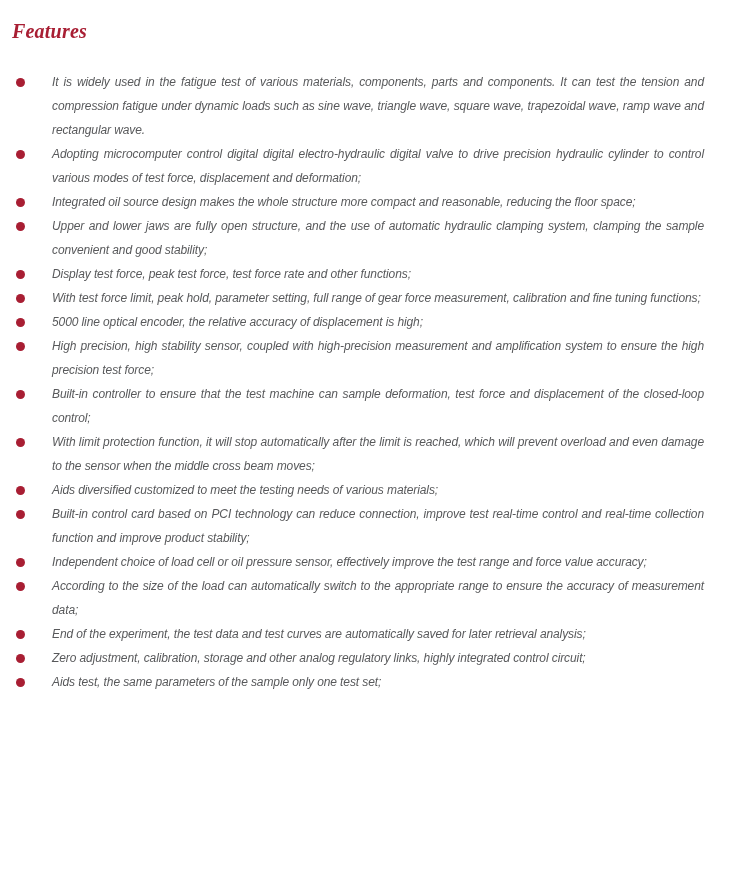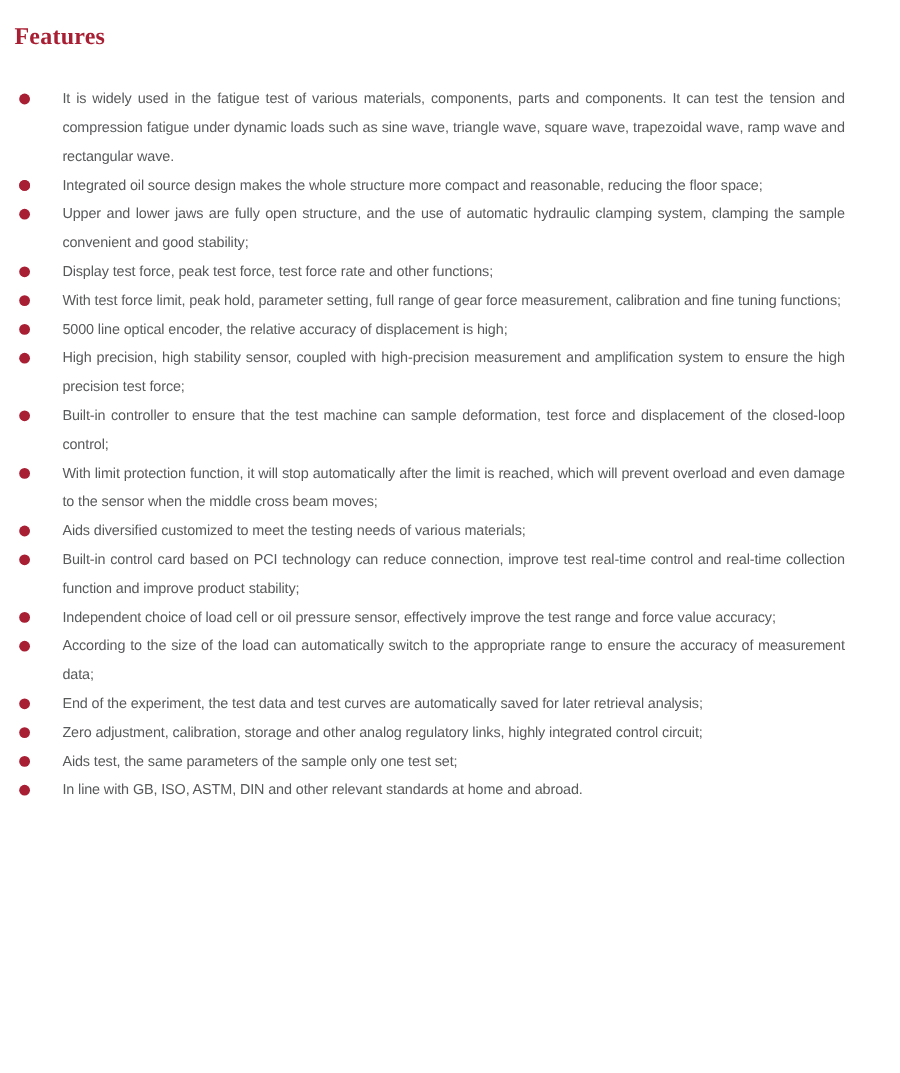--- a/index.html
+++ b/index.html
@@ -12,20 +12,21 @@
     width: 750px;
     height: 894px;
     font-family: "Liberation Sans", sans-serif;
     overflow: hidden;
   }
   .page {
     width: 726px;
     height: 894px;
     padding: 18px 22px 0 10px;
     background: var(--bg, #ffffff);
+    font-style: italic;
   }
   .page-title {
     font-family: "Liberation Serif", serif;
     font-weight: bold;
     font-size: 20px;
     line-height: 26px;
     color: var(--accent, #a81e33);
     margin: 0 0 26px 2px;
     letter-spacing: 0.2px;
   }
@@ -53,31 +54,30 @@
     background: var(--accent, #a81e33);
   }
 </style>
 </head>
 <body>
 
 <div class="page">
   <h2 class="page-title">Features</h2>
   <ul class="features" id="features-list">
       <li class="feature-item"><span class="bullet"></span><span>It is widely used in the fatigue test of various materials, components, parts and components. It can test the tension and compression fatigue under dynamic loads such as sine wave, triangle wave, square wave, trapezoidal wave, ramp wave and rectangular wave.</span></li>
-      <li class="feature-item"><span class="bullet"></span></li>
+      <li class="feature-item"><span class="bullet"></span><span>Adopting microcomputer control digital digital electro-hydraulic digital valve to drive precision hydraulic cylinder to control various modes of test force, displacement and deformation;</span></li>
       <li class="feature-item"><span class="bullet"></span><span>Integrated oil source design makes the whole structure more compact and reasonable, reducing the floor space;</span></li>
       <li class="feature-item"><span class="bullet"></span><span>Upper and lower jaws are fully open structure, and the use of automatic hydraulic clamping system, clamping the sample convenient and good stability;</span></li>
       <li class="feature-item"><span class="bullet"></span><span>Display test force, peak test force, test force rate and other functions;</span></li>
       <li class="feature-item"><span class="bullet"></span><span>With test force limit, peak hold, parameter setting, full range of gear force measurement, calibration and fine tuning functions;</span></li>
       <li class="feature-item"><span class="bullet"></span><span>5000 line optical encoder, the relative accuracy of displacement is high;</span></li>
       <li class="feature-item"><span class="bullet"></span><span>High precision, high stability sensor, coupled with high-precision measurement and amplification system to ensure the high precision test force;</span></li>
       <li class="feature-item"><span class="bullet"></span><span>Built-in controller to ensure that the test machine can sample deformation, test force and displacement of the closed-loop control;</span></li>
       <li class="feature-item"><span class="bullet"></span><span>With limit protection function, it will stop automatically after the limit is reached, which will prevent overload and even damage to the sensor when the middle cross beam moves;</span></li>
       <li class="feature-item"><span class="bullet"></span><span>Aids diversified customized to meet the testing needs of various materials;</span></li>
       <li class="feature-item"><span class="bullet"></span><span>Built-in control card based on PCI technology can reduce connection, improve test real-time control and real-time collection function and improve product stability;</span></li>
       <li class="feature-item"><span class="bullet"></span><span>Independent choice of load cell or oil pressure sensor, effectively improve the test range and force value accuracy;</span></li>
       <li class="feature-item"><span class="bullet"></span><span>According to the size of the load can automatically switch to the appropriate range to ensure the accuracy of measurement data;</span></li>
       <li class="feature-item"><span class="bullet"></span><span>End of the experiment, the test data and test curves are automatically saved for later retrieval analysis;</span></li>
       <li class="feature-item"><span class="bullet"></span><span>Zero adjustment, calibration, storage and other analog regulatory links, highly integrated control circuit;</span></li>
       <li class="feature-item"><span class="bullet"></span><span>Aids test, the same parameters of the sample only one test set;</span></li>
-      <li class="feature-item"><span class="bullet"></span><span>In line with GB, ISO, ASTM, DIN and other relevant standards at home and abroad.</span></li>
     </ul>
 </div>
 
 </body></html>

